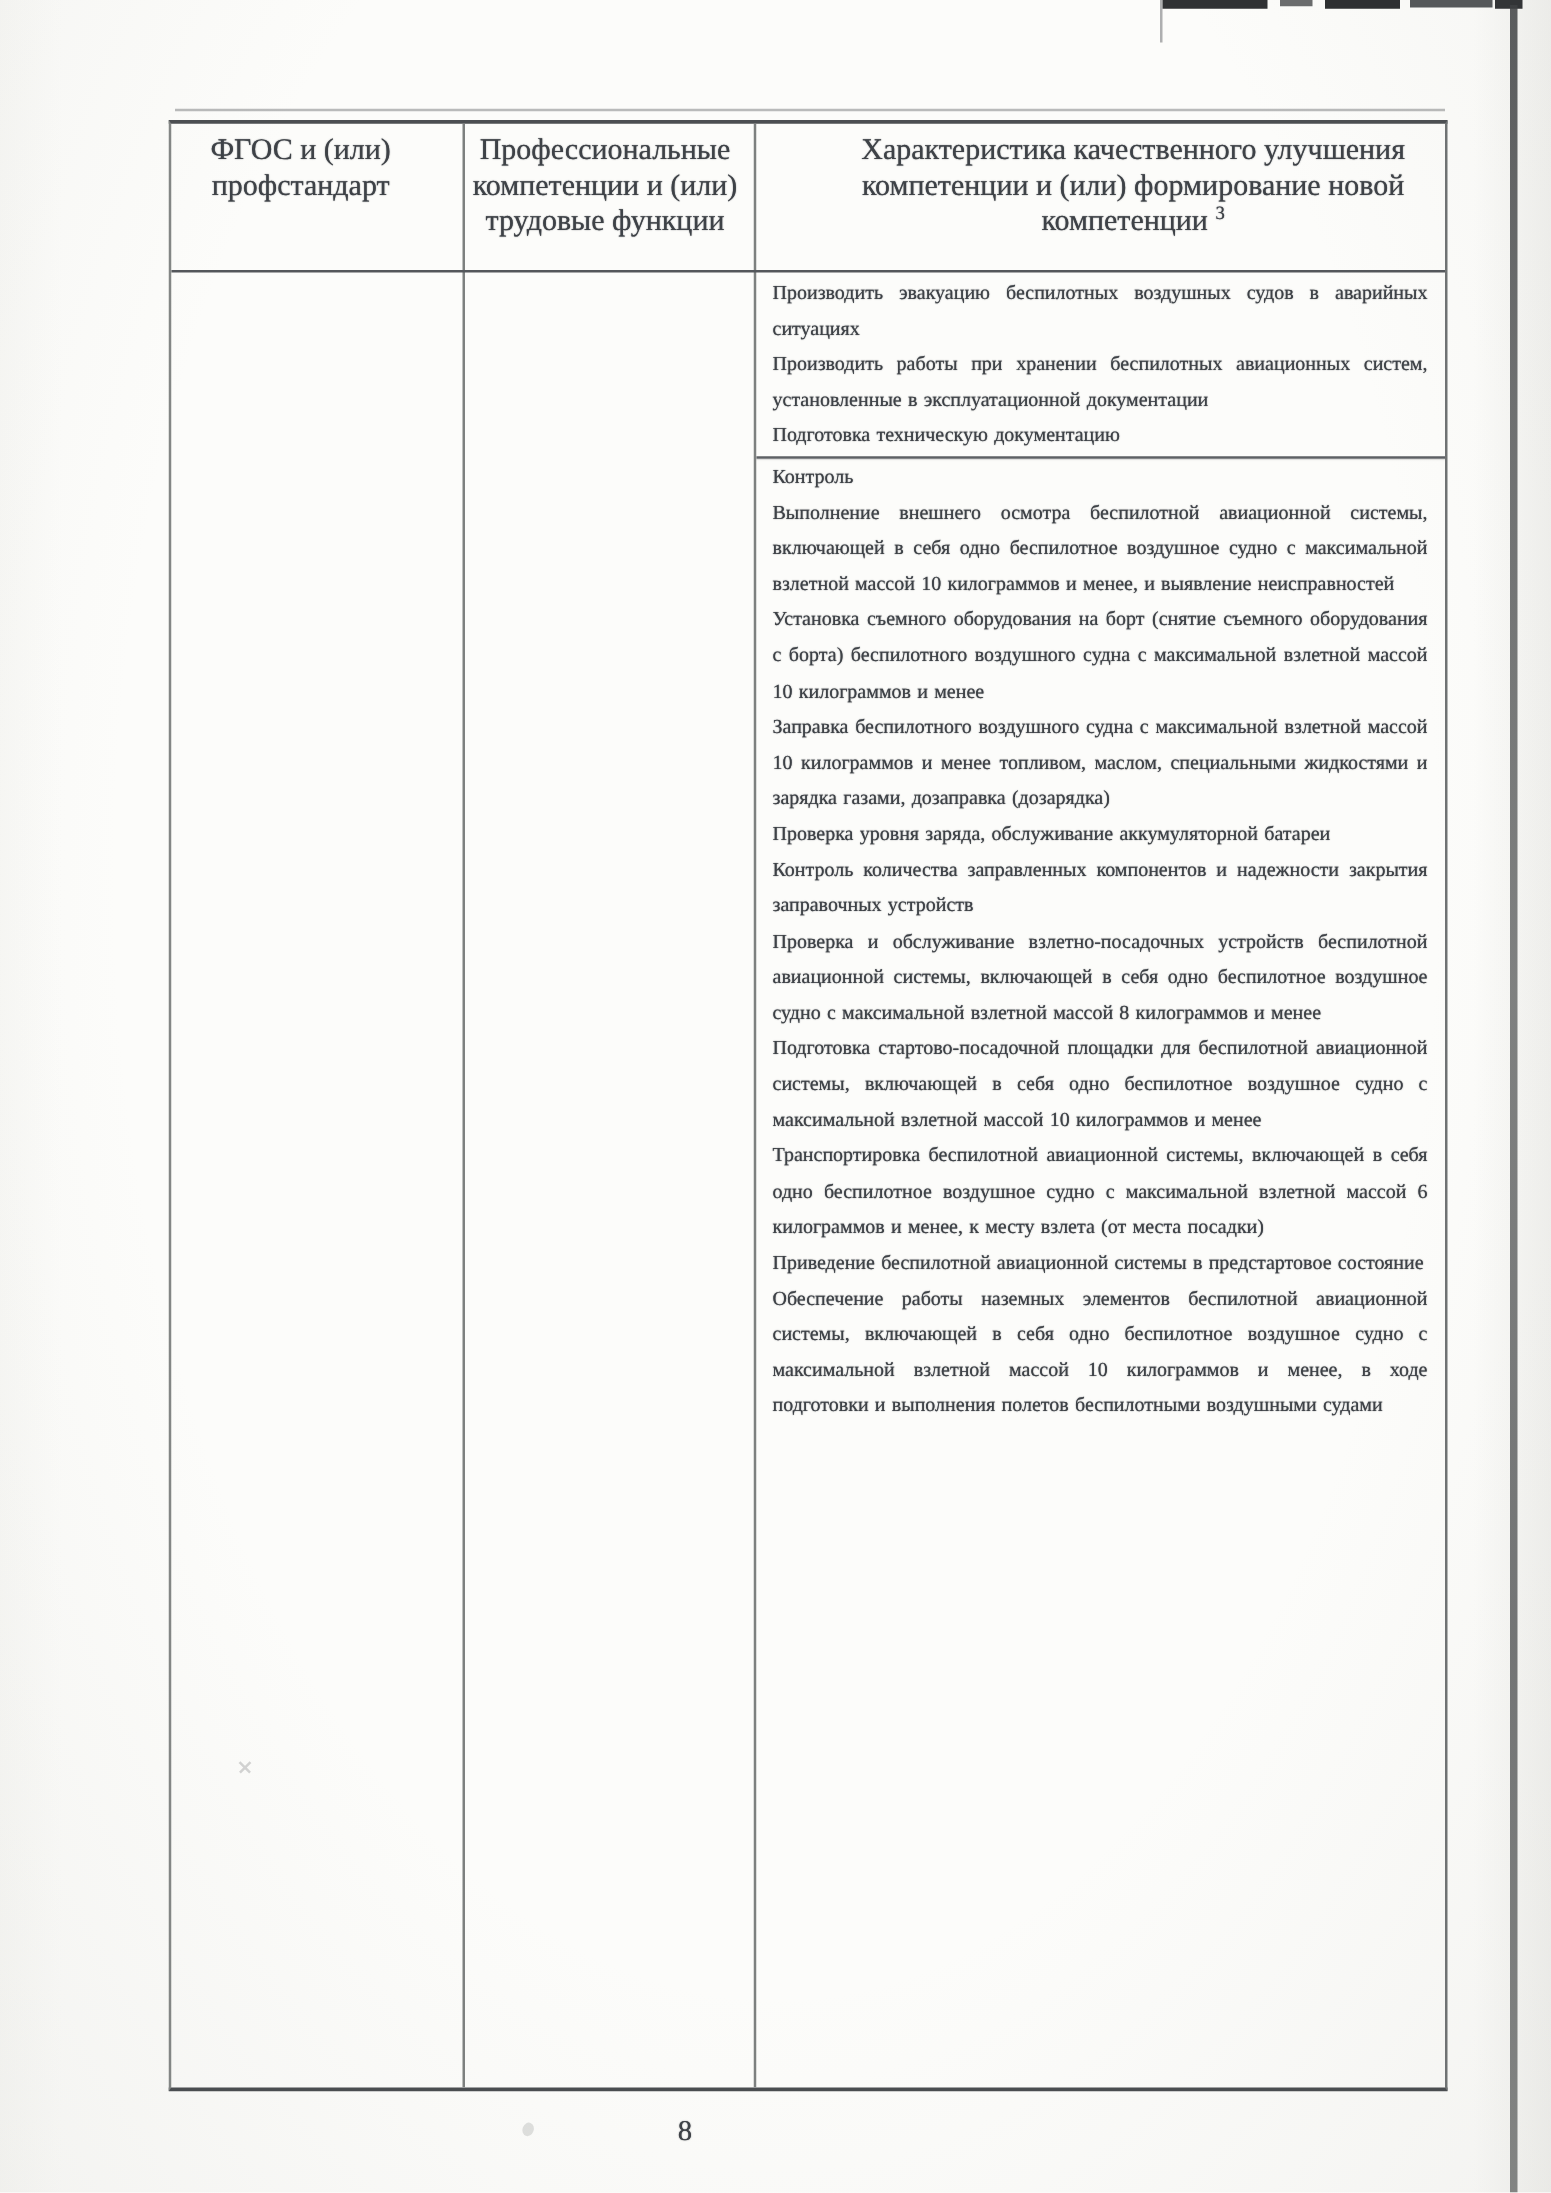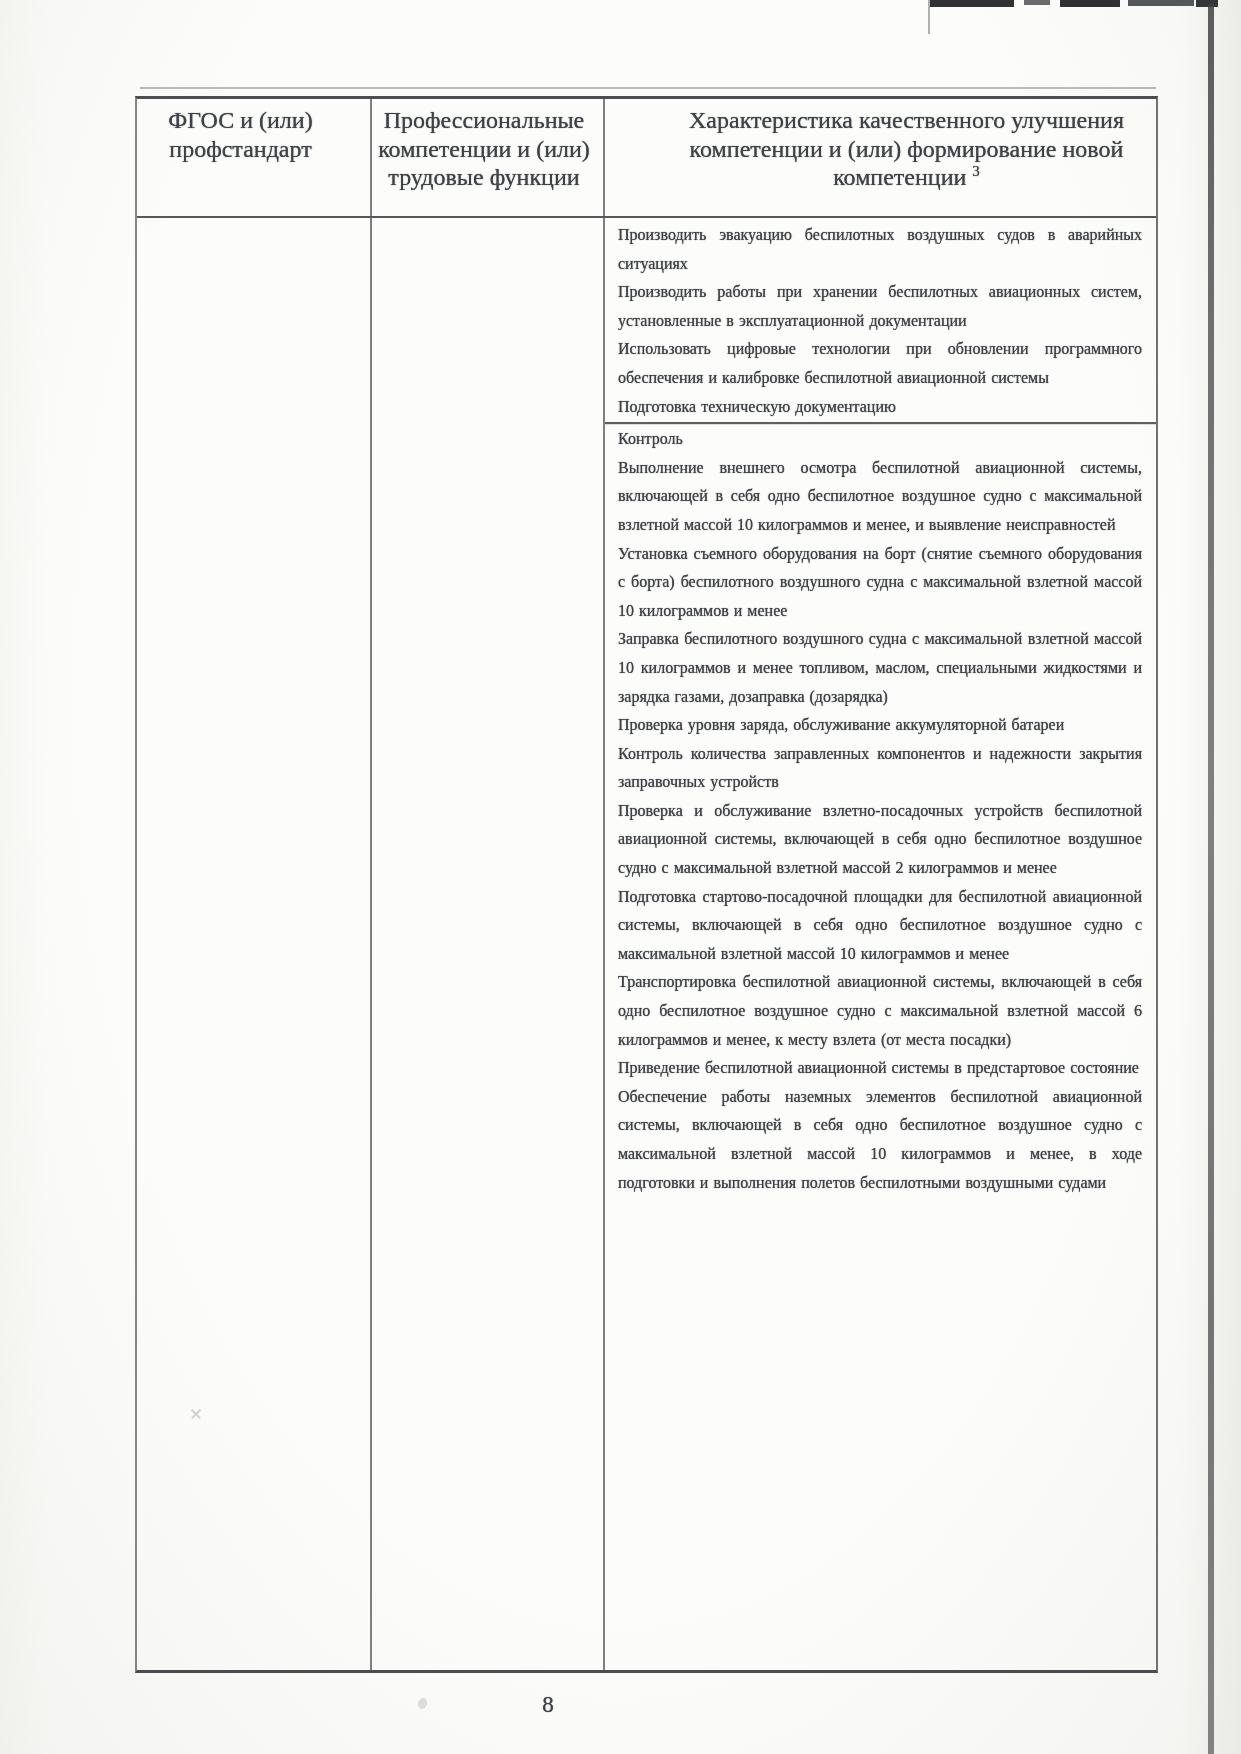--- a/index.html
+++ b/index.html
@@ -140,32 +140,31 @@
     </div>
     <div class="hcell hc3">
       <span class="htxt"><span>Характеристика качественного улучшения компетенции и (или) формирование новой компетенции</span> <sup>3</sup></span>
     </div>
   </div>
 
   <div class="col3-body">
     <div>
         <p class="cell-par">Производить эвакуацию беспилотных воздушных судов в аварийных ситуациях</p>
         <p class="cell-par">Производить работы при хранении беспилотных авиационных систем, установленные в эксплуатационной документации</p>
-        <p class="cell-par">Использовать цифровые технологии при обновлении программного обеспечения и калибровке беспилотной авиационной системы</p>
         <p class="cell-par">Подготовка техническую документацию</p>
       </div>
     <div class="row-divider"></div>
     <div>
         <p class="cell-par">Контроль</p>
         <p class="cell-par">Выполнение внешнего осмотра беспилотной авиационной системы, включающей в себя одно беспилотное воздушное судно с максимальной взлетной массой 10 килограммов и менее, и выявление неисправностей</p>
         <p class="cell-par">Установка съемного оборудования на борт (снятие съемного оборудования с борта) беспилотного воздушного судна с максимальной взлетной массой 10 килограммов и менее</p>
         <p class="cell-par">Заправка беспилотного воздушного судна с максимальной взлетной массой 10 килограммов и менее топливом, маслом, специальными жидкостями и зарядка газами, дозаправка (дозарядка)</p>
         <p class="cell-par">Проверка уровня заряда, обслуживание аккумуляторной батареи</p>
         <p class="cell-par">Контроль количества заправленных компонентов и надежности закрытия заправочных устройств</p>
-        <p class="cell-par">Проверка и обслуживание взлетно-посадочных устройств беспилотной авиационной системы, включающей в себя одно беспилотное воздушное судно с максимальной взлетной массой 2 килограммов и менее</p>
+        <p class="cell-par">Проверка и обслуживание взлетно-посадочных устройств беспилотной авиационной системы, включающей в себя одно беспилотное воздушное судно с максимальной взлетной массой 8 килограммов и менее</p>
         <p class="cell-par">Подготовка стартово-посадочной площадки для беспилотной авиационной системы, включающей в себя одно беспилотное воздушное судно с максимальной взлетной массой 10 килограммов и менее</p>
         <p class="cell-par">Транспортировка беспилотной авиационной системы, включающей в себя одно беспилотное воздушное судно с максимальной взлетной массой 6 килограммов и менее, к месту взлета (от места посадки)</p>
         <p class="cell-par">Приведение беспилотной авиационной системы в предстартовое состояние</p>
         <p class="cell-par">Обеспечение работы наземных элементов беспилотной авиационной системы, включающей в себя одно беспилотное воздушное судно с максимальной взлетной массой 10 килограммов и менее, в ходе подготовки и выполнения полетов беспилотными воздушными судами</p>
       </div>
   </div>
 </div>
 
 <div class="page-number ink">8</div>
 

